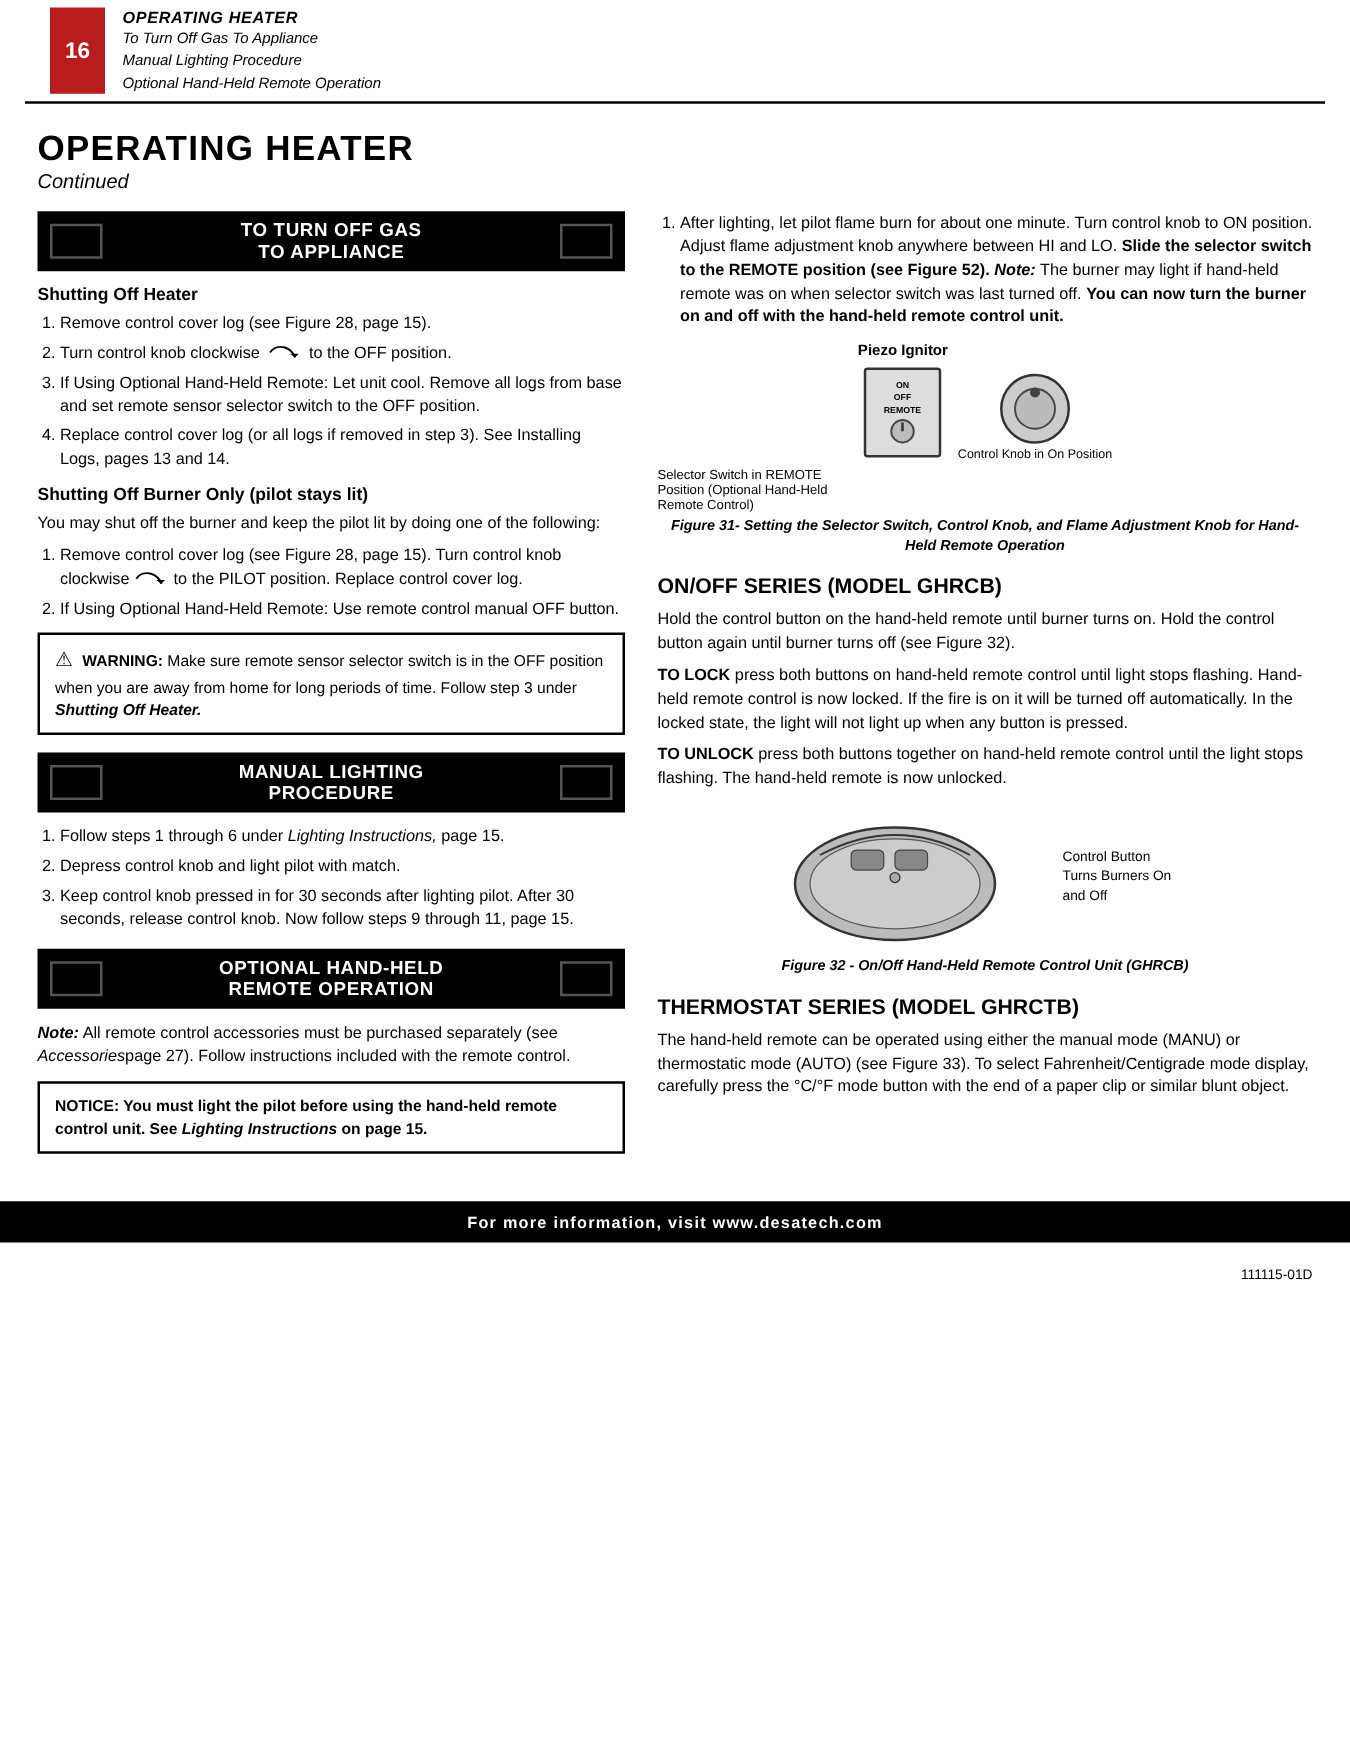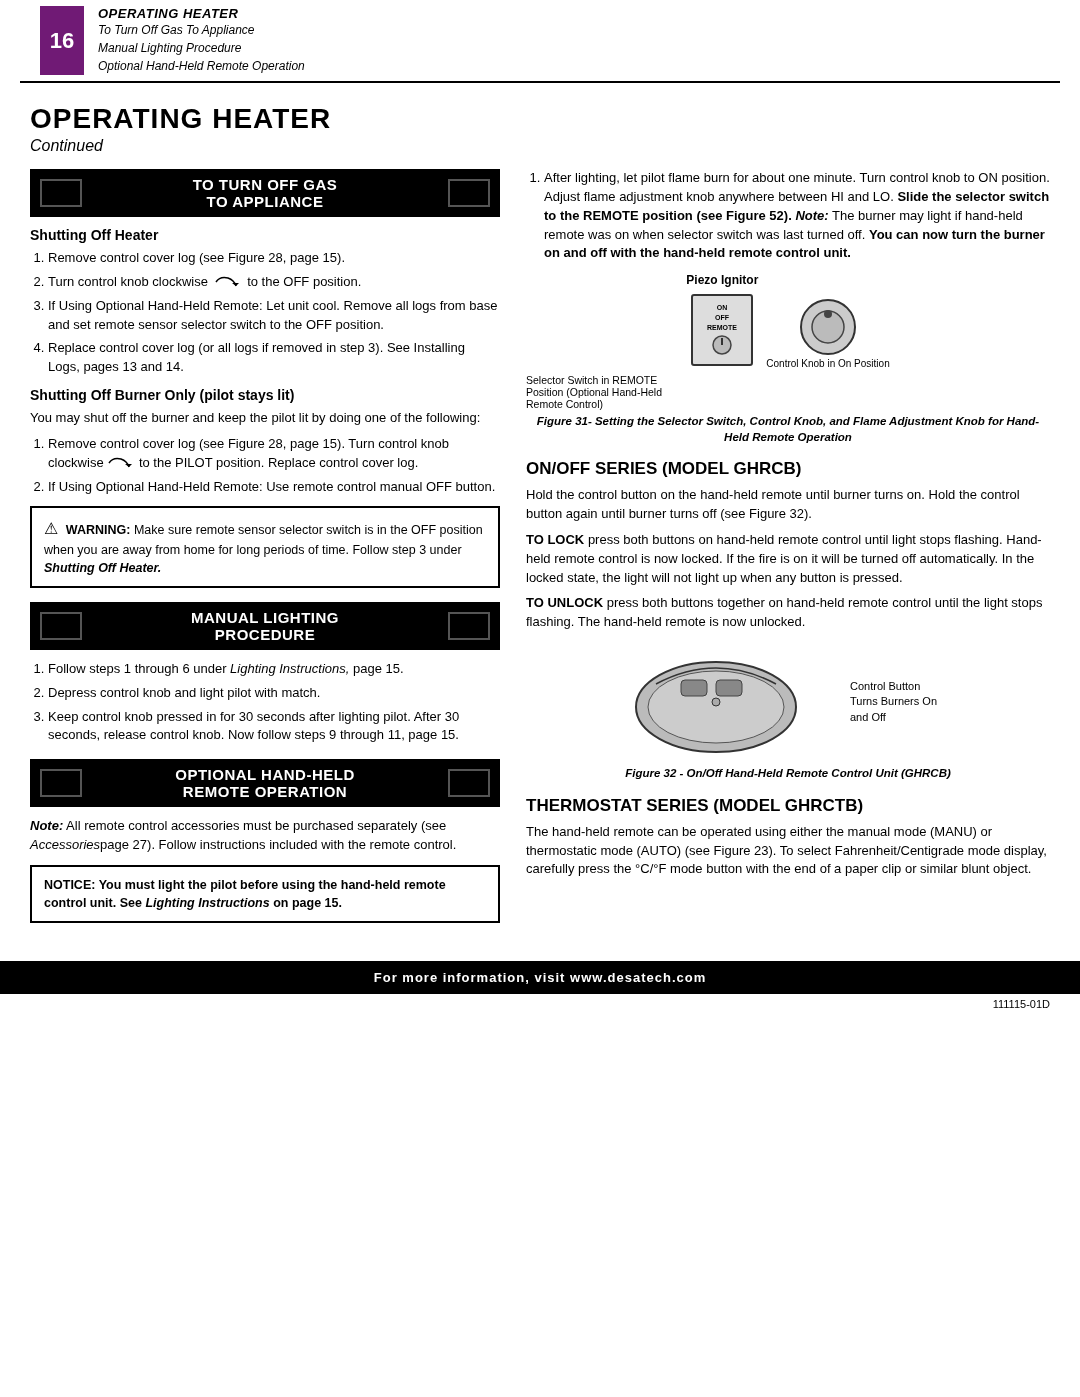--- a/index.html
+++ b/index.html
@@ -15,24 +15,24 @@
     
     .header {
       display: flex;
       align-items: stretch;
       background: #fff;
       border-bottom: 2px solid #000;
       padding: 6px 20px;
       margin: 0 20px;
     }
     .header-num {
-      background: #701a75;
+      background: #b91c1c;
       color: #fff;
       font-weight: bold;
-      font-size: 22px;
+      font-size: 18px;
       width: 44px;
       min-height: 50px;
       display: flex;
       align-items: center;
       justify-content: center;
       flex-shrink: 0;
       margin-right: 14px;
     }
     .header-text {
       display: flex;
@@ -193,21 +193,21 @@
       font-weight: bold;
       letter-spacing: 1px;
       padding: 9px;
       margin-top: 18px;
     }
 
     .doc-number {
       text-align: right;
       font-size: 11px;
       padding-right: 30px;
-      margin-top: 4px;
+      margin-top: 20px;
     }
 
     
     .fig31-area {
       display: flex;
       gap: 8px;
       align-items: flex-end;
       justify-content: center;
     }
   </style>
@@ -366,21 +366,21 @@
           </svg>
 
           <div style="font-size:11px;line-height:1.4;max-width:100px;">Control Button
 Turns Burners
 On and Off</div>
         </div>
         <div class="figure-caption">Figure 32 - On/Off Hand-Held Remote Control Unit (GHRCB)</div>
       </div>
 
       <div class="thermostat-section-title">THERMOSTAT SERIES (MODEL GHRCTB)</div>
-      <p>The hand-held remote can be operated using either the manual mode (MANU) or thermostatic mode (AUTO) (see Figure 23). To select Fahrenheit/Centigrade mode display, carefully press the °C/°F mode button with the end of a paper clip or similar blunt object.</p>
+      <p>The hand-held remote can be operated using either the manual mode (MANU) or thermostatic mode (AUTO) (see Figure 33). To select Fahrenheit/Centigrade mode display, carefully press the °C/°F mode button with the end of a paper clip or similar blunt object.</p>
 
     </div>
   </div>
 </div>
 
 <div class="footer">
   <span>For more information, visit www.desatech.com</span>
 </div>
 <div class="doc-number">111115-01D</div>
 

